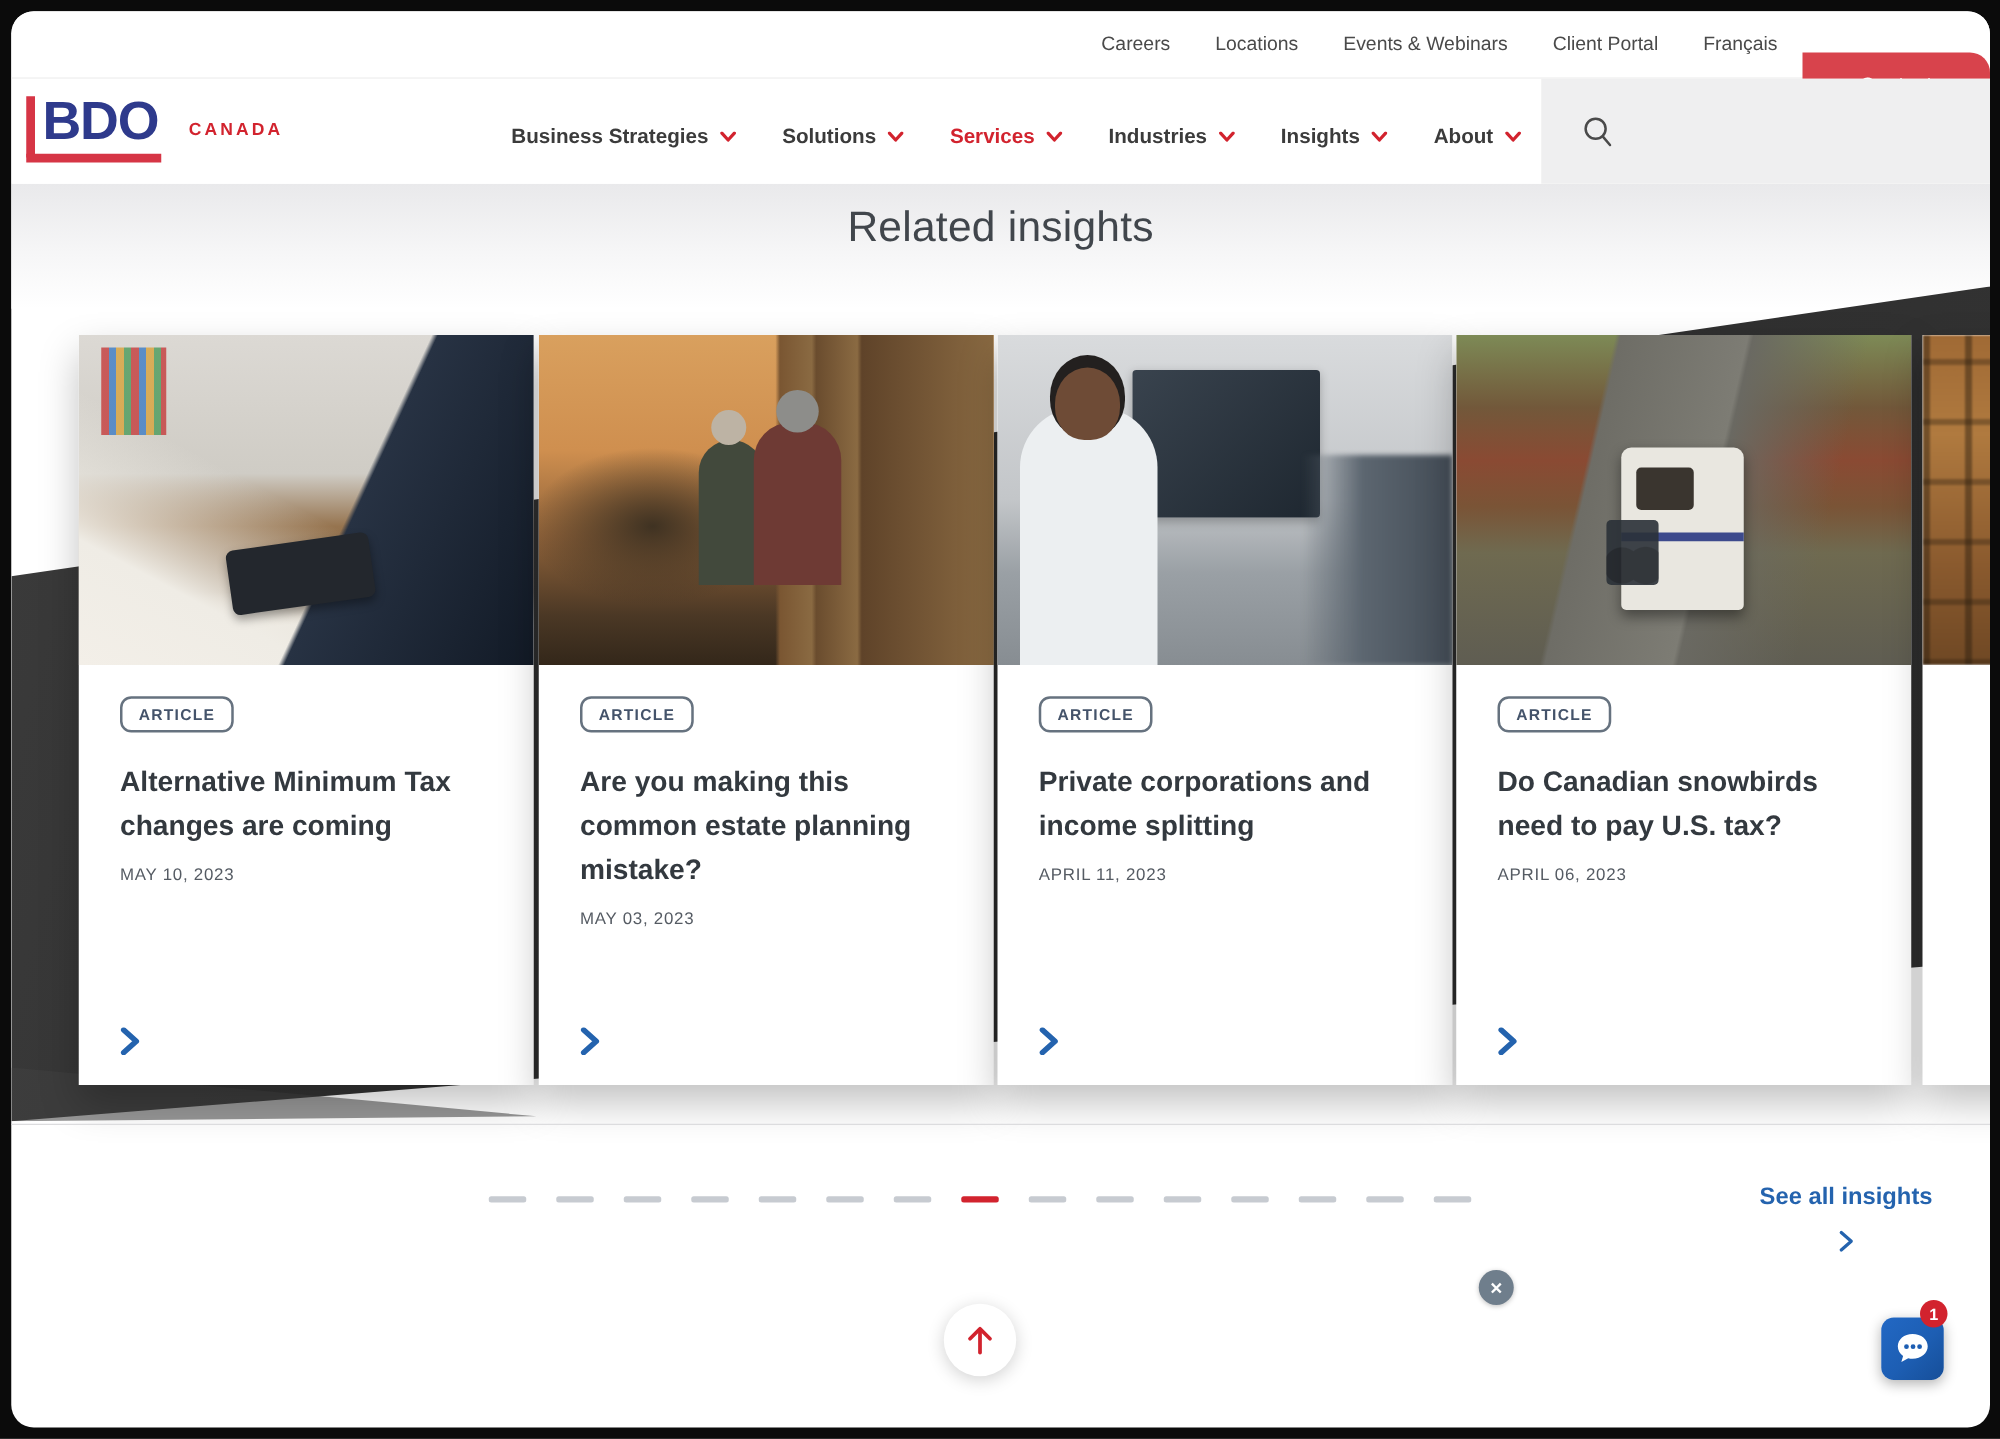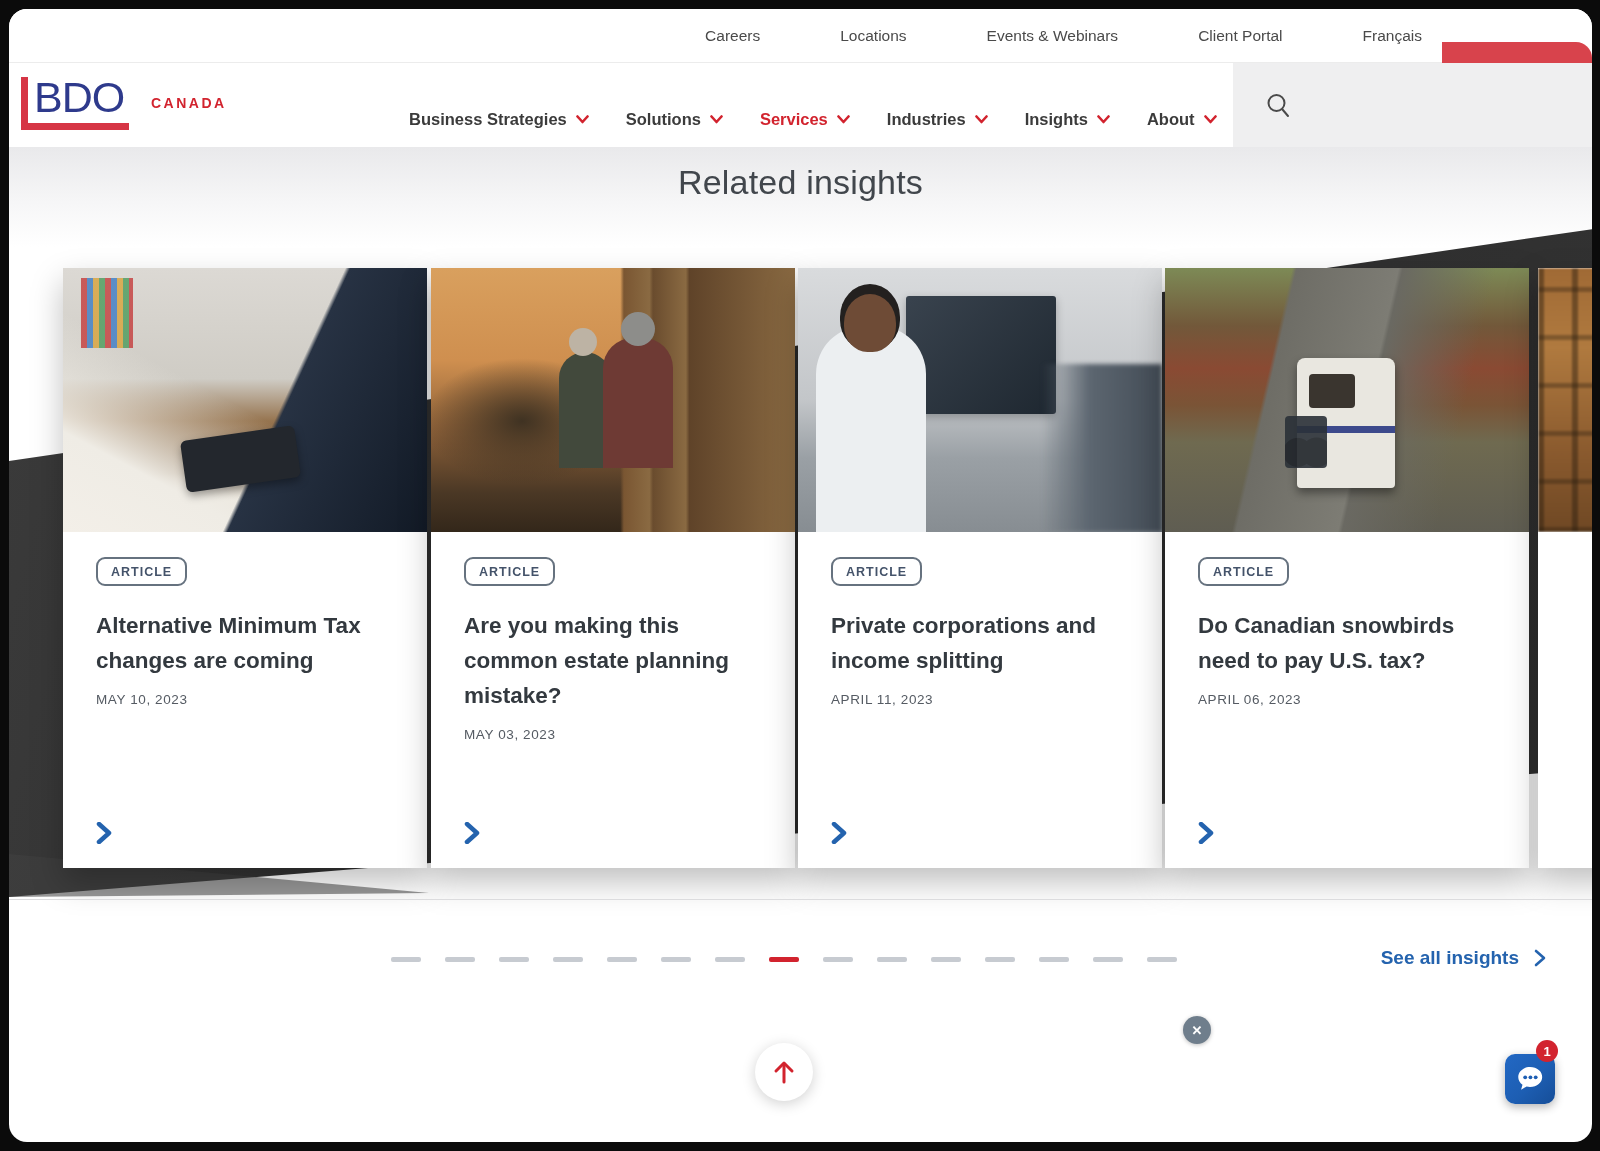--- a/index.html
+++ b/index.html
@@ -12,48 +12,48 @@
     background:#ffffff; border-radius:18px; overflow:hidden;
   }
 
   
   .topbar {
     position:absolute; left:0; top:0; right:0; height:54px;
     background:#ffffff; border-bottom:1px solid #ececec; z-index:30;
   }
   .topbar-links {
     position:absolute; right:170px; top:0; height:54px;
-    display:flex; align-items:center; gap:80px;
+    display:flex; align-items:center; gap:36px;
   }
   .topbar-link { font-size:15.5px; color:#4a4a4a; cursor:pointer; white-space:nowrap; }
   .contact-btn {
     position:absolute; right:0; top:0; width:150px; height:54px;
     background:#d8434c; color:#ffffff; font-size:15.5px; font-weight:700;
     display:flex; align-items:center; justify-content:center;
     border-top-right-radius:16px; cursor:pointer;margin-top:33px;
   }
 
   
   .navbar {
     position:absolute; left:0; top:54px; right:0; height:84px;
     background:#ffffff; z-index:30;
   }
   .logo { position:absolute; left:12px; top:10px; width:110px; height:60px; cursor:pointer; }
   .logo-bar { position:absolute; left:0; top:4px; width:7px; height:49px; background:#d63545; }
   .logo-text {
-    position:absolute; left:13px; top:0; font-size:43px; font-weight:400;
+    position:absolute; left:13px; top:0; font-size:43px; font-weight:700;
     color:#2e3a8c; letter-spacing:-1px; line-height:48px;
   }
   .logo-underline { position:absolute; left:0; bottom:3px; width:108px; height:7px; background:#d63545; }
   .logo-region {
     position:absolute; left:142px; top:32px; font-size:14px; font-weight:700;
     color:#d2232e; letter-spacing:2.5px; cursor:pointer;
   }
   .nav-items {
-    position:absolute; left:400px; top:14px; height:84px;
+    position:absolute; left:400px; top:4px; height:84px;
     display:flex; align-items:center; gap:37px;
   }
   .nav-item { display:flex; align-items:center; gap:9px; cursor:pointer; }
   .nav-item span.lbl { font-size:16.5px; font-weight:700; color:#3b3b3b; white-space:nowrap; }
   .nav-item.active span.lbl { color:#d2232e; }
   .caret { width:13px; height:9px; display:block; }
   .search-panel {
     position:absolute; left:1224px; right:0; top:0; height:84px;
     background:#efeff0; cursor:pointer;
   }
@@ -154,21 +154,21 @@
 
   
   .divider { position:absolute; left:0; top:890px; right:0; height:1px; background:#dcdcde; z-index:6; }
   .pagination {
     position:absolute; left:382px; top:948px; display:flex; gap:24px; z-index:7;
   }
   .dash { width:30px; height:5px; border-radius:2px; background:#c7cbd1; cursor:pointer; }
   .dash.active { background:#d2232e; }
   .see-all {
     position:absolute; right:46px; top:938px; display:flex; align-items:center; gap:15px;
-    cursor:pointer; z-index:7;
+    cursor:pointer; z-index:7;flex-direction:column;
   }
   .see-all-label { font-size:19px; font-weight:700; color:#2463ae; }
   .see-all-chev { width:12px; height:18px; }
 
   .scroll-top {
     position:absolute; left:746px; top:1034px; width:58px; height:58px; border-radius:50%;
     background:#ffffff; box-shadow:0 3px 14px rgba(0,0,0,.18);
     display:flex; align-items:center; justify-content:center; cursor:pointer; z-index:8;
   }
 

